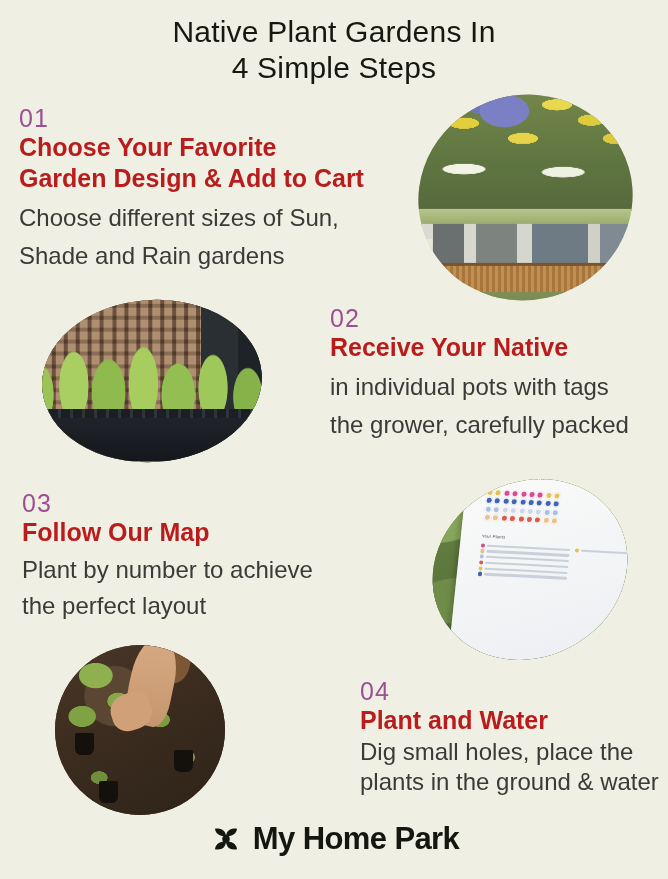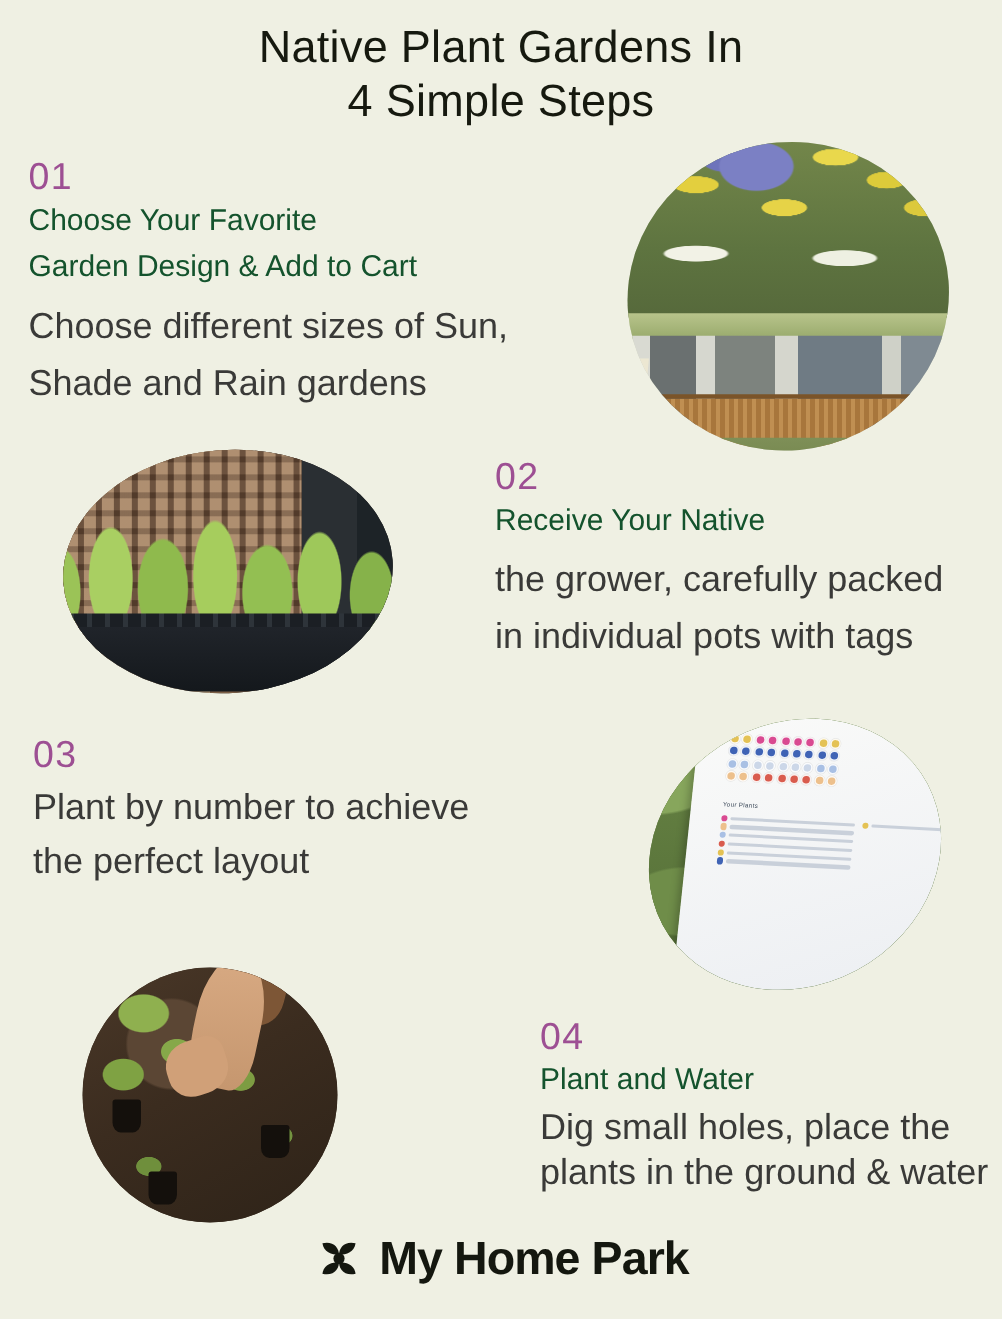--- a/index.html
+++ b/index.html
@@ -45,24 +45,24 @@
 
   .step-num {
     font-size: 25px;
     line-height: 28px;
     color: #9d4f93;
     letter-spacing: 1px;
     font-weight: 400;
   }
 
   .step-head {
-    font-size: 20px;
+    font-size: 25px;
     line-height: 31px;
-    color: #14532d;
-    font-weight: 400;
+    color: #b91c1c;
+    font-weight: 700;
     white-space: nowrap;
   }
 
   .step-body {
     font-size: 24px;
     line-height: 28px;
     color: #3a3a38;
     font-weight: 400;
     white-space: nowrap;
   }
@@ -382,26 +382,27 @@
       <div class="tray-foliage"></div>
       <div class="tray-pots"></div>
       <div class="tray-body"></div>
       <div class="tray-hand"></div>
     </div>
   </div>
 
   <div class="step-text" id="step2-text">
     <div class="step-num">02</div>
     <div class="step-head">Receive Your Native</div>
+    <div class="step-body">in individual pots with tags</div>
     <div class="step-body">the grower, carefully packed</div>
-    <div class="step-body">in individual pots with tags</div>
   </div>
 
   <div class="step-text" id="step3-text">
     <div class="step-num">03</div>
+    <div class="step-head">Follow Our Map</div>
     <div class="step-body">Plant by number to achieve</div>
     <div class="step-body">the perfect layout</div>
   </div>
 
   <div class="photo" id="photo-step3">
     <div class="inner">
       <div class="map-card">
         <div class="map-title">
           <span>Full Sun Kit - 32 Plants</span><span class="map-sub">PLANTING GUIDE</span>
         </div>

